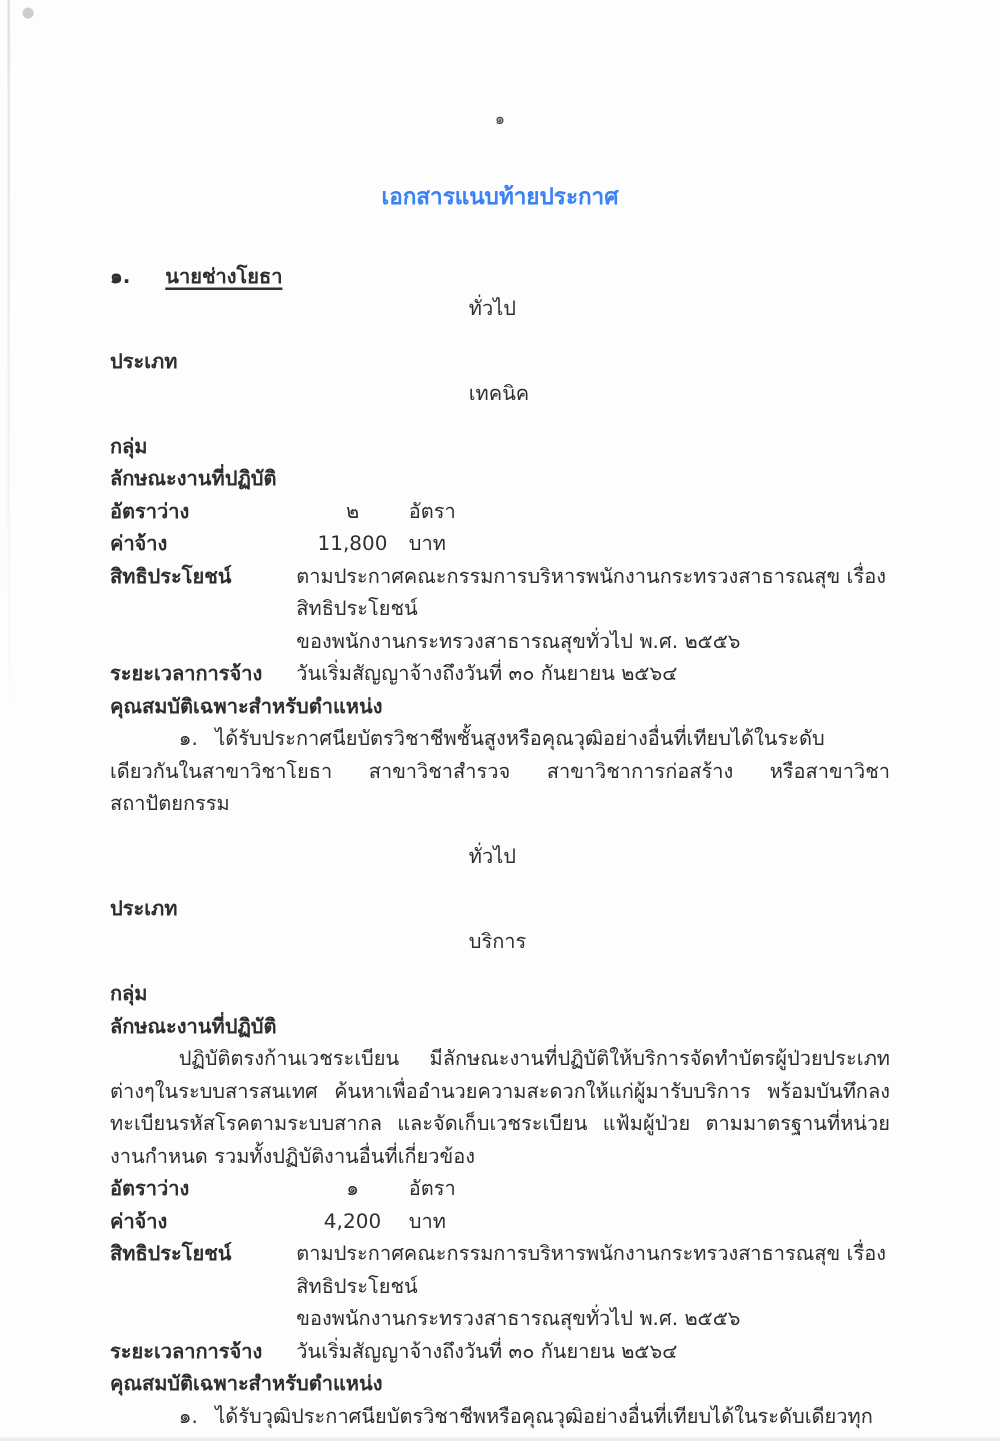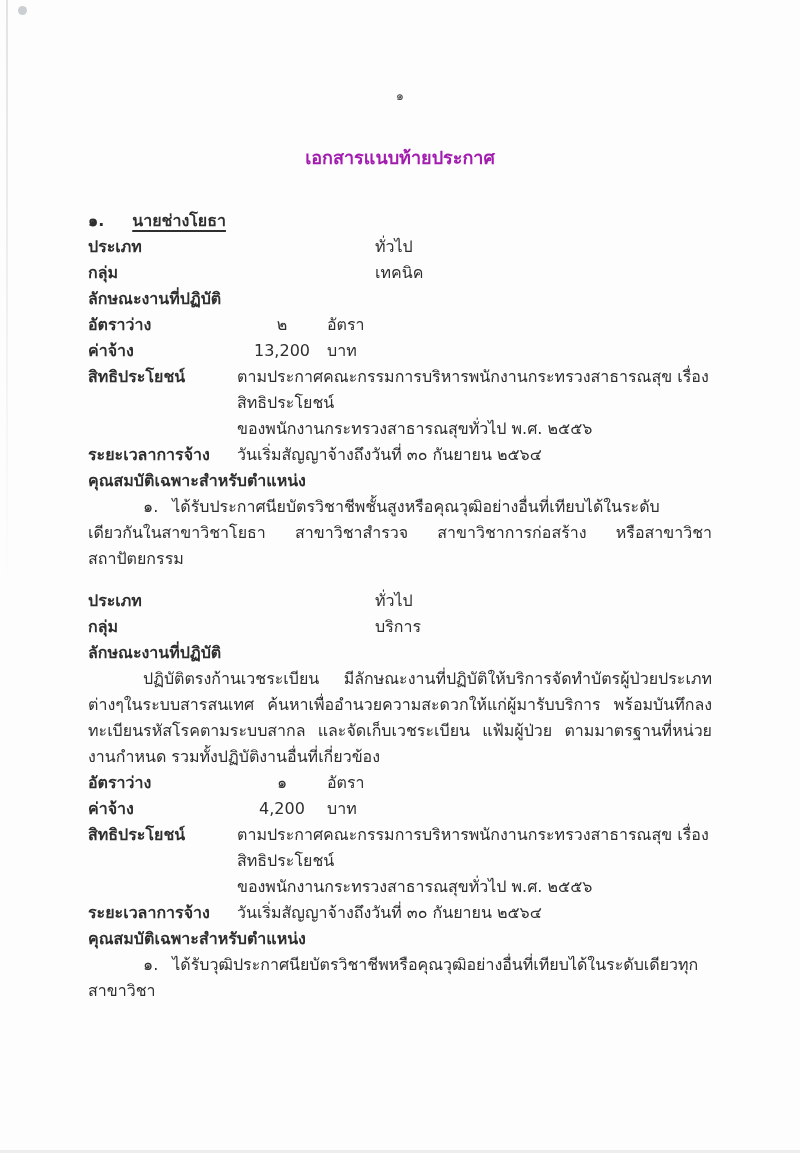--- a/index.html
+++ b/index.html
@@ -44,37 +44,37 @@
     font-size: 13px;
     line-height: 20px;
     color: #4a4a4a;
   }
   .doc-title {
     margin-top: 38px;
     text-align: center;
     font-size: 18px;
     font-weight: bold;
     line-height: 28px;
-    color: #a21caf;
+    color: #3b82f6;
   }
   .position-section { margin-top: 36px; }
   .position-section.second { margin-top: 16px; }
 
   .sec-heading { font-weight: bold; }
   .sec-heading .sec-num { margin-right: 12px; }
   .sec-heading .sec-title {
     text-decoration: underline;
     text-underline-offset: 4px;
     text-decoration-thickness: 1.5px;
     margin-left: 16px;
   }
 
   .row { display: flex; align-items: flex-start; }
   .lbl { flex: none; font-weight: bold; }
-  .lbl.w-far { width: 287px; }
+  .lbl.w-far { width: 287px; margin-top: 42px; }
   .lbl.w-std { width: 149px; }
   .num-field {
     flex: none;
     width: 90px;
     text-align: center;
   }
   .val-block { flex: 1; }
   .bold-line { font-weight: bold; }
 
   .para {
@@ -116,21 +116,21 @@
     <div class="bold-line">ลักษณะงานที่ปฏิบัติ</div>
 
     <div class="row">
       <span class="lbl w-std">อัตราว่าง</span>
       <span class="num-field">๒</span>
       <span class="val">อัตรา</span>
     </div>
 
     <div class="row">
       <span class="lbl w-std">ค่าจ้าง</span>
-      <span class="num-field">13,200</span>
+      <span class="num-field">11,800</span>
       <span class="val">บาท</span>
     </div>
 
     <div class="row">
       <span class="lbl w-std">สิทธิประโยชน์</span>
       <span class="val-block">
         <div>ตามประกาศคณะกรรมการบริหารพนักงานกระทรวงสาธารณสุข เรื่อง สิทธิประโยชน์</div>
         <div>ของพนักงานกระทรวงสาธารณสุขทั่วไป พ.ศ. ๒๕๕๖</div>
       </span>
     </div>

